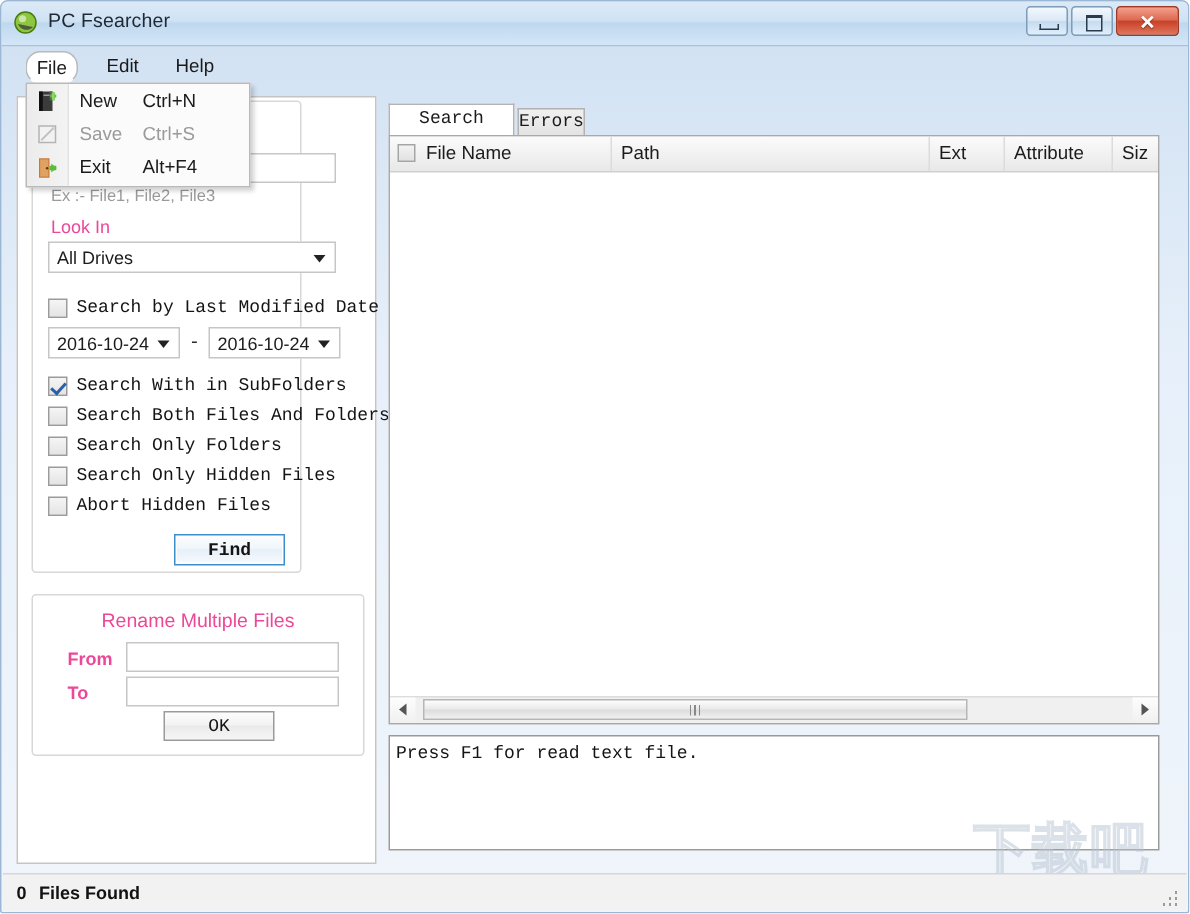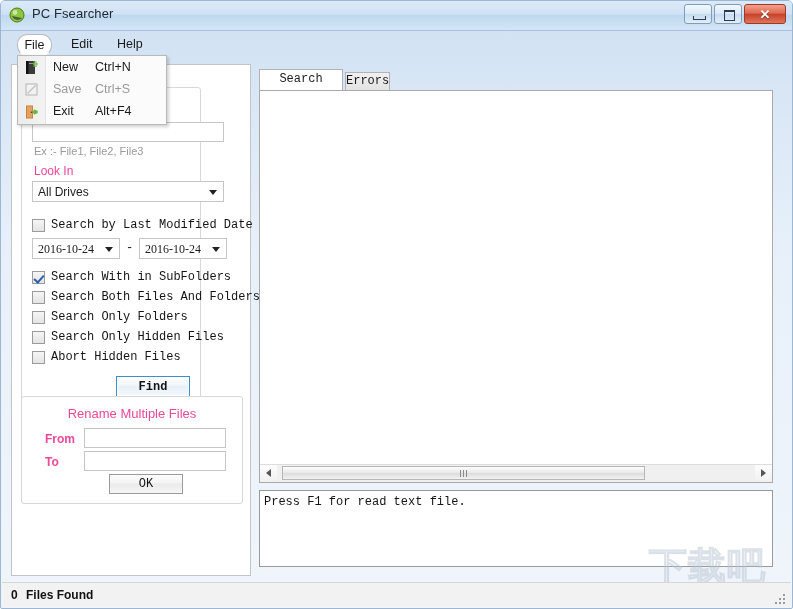--- a/index.html
+++ b/index.html
@@ -116,21 +116,21 @@
     border: 1px solid #c4c4c4;
     box-sizing: border-box;
   }
   .groupbox {
     position: absolute;
     background: #ffffff;
     border: 1px solid #d8d8d8;
     border-radius: 3px;
     box-sizing: border-box;
   }
-  #gb-search { left: 9px; top: 22px; width: 180px; height: 315px; }
+  #gb-search { left: 9px; top: 2px; width: 180px; height: 315px; }
   #gb-rename { left: 9px; top: 331px; width: 222px; height: 108px; }
 
   .fld {
     position: absolute; box-sizing: border-box;
     background: #ffffff; border: 1px solid #c6c6c6;
     font-size: 12px; color: #222;
     padding: 2px 4px;
     font-family: "Liberation Sans", sans-serif;
   }
   .hint {
@@ -153,21 +153,21 @@
     background: #ffffff; border: 1px solid #c6c6c6;
     font-size: 12px; color: #1c1c1c;
   }
   .combo .cv { position: absolute; left: 5px; top: 3px; }
   .combo .arrow {
     position: absolute; right: 6px; top: 50%; margin-top: -2px;
     width: 0; height: 0;
     border-left: 4px solid transparent; border-right: 4px solid transparent;
     border-top: 5px solid #222;
   }
-  .combo.mono { font-family: Liberation Serif, serif; font-size: 12px; }
+  .combo.mono { font-family: Liberation Sans, sans-serif; font-size: 12px; }
   .combo.mono .cv { top: 3px; }
 
   
   .cb-row { position: absolute; height: 17px; }
   .cb-box {
     position: absolute; left: 0; top: 1px;
     width: 13px; height: 13px; box-sizing: border-box;
     border: 1px solid #9b9b9b;
     background: linear-gradient(to bottom,#f5f5f5 0%,#e4e4e4 100%);
   }
@@ -443,20 +443,28 @@
       <div class="btn" id="btn-ok">OK</div>
     </div>
   </div>
 
   <div id="tabstrip">
     <div class="tab" id="tab-search">Search Items</div>
     <div class="tab" id="tab-errors">Errors</div>
   </div>
 
   <div id="listview">
+    <div id="lv-header">
+      <span id="col-checkbox"></span>
+      <div class="col" style="left:18px;  width:130px;">File Name</div>
+      <div class="col" style="left:148px; width:212px;">Path</div>
+      <div class="col" style="left:360px; width:50px;">Ext</div>
+      <div class="col" style="left:410px; width:72px;">Attribute</div>
+      <div class="col" style="left:482px; width:32px; border-right:none;">Siz</div>
+    </div>
 
     <div id="lv-hscroll">
       <div class="sb-arrow" id="sb-left">
           <span class="tri"></span>
         </div>
       <div id="sb-thumb">
           <span class="grip"></span>
         </div>
       <div class="sb-arrow" id="sb-right">
           <span class="tri"></span>

